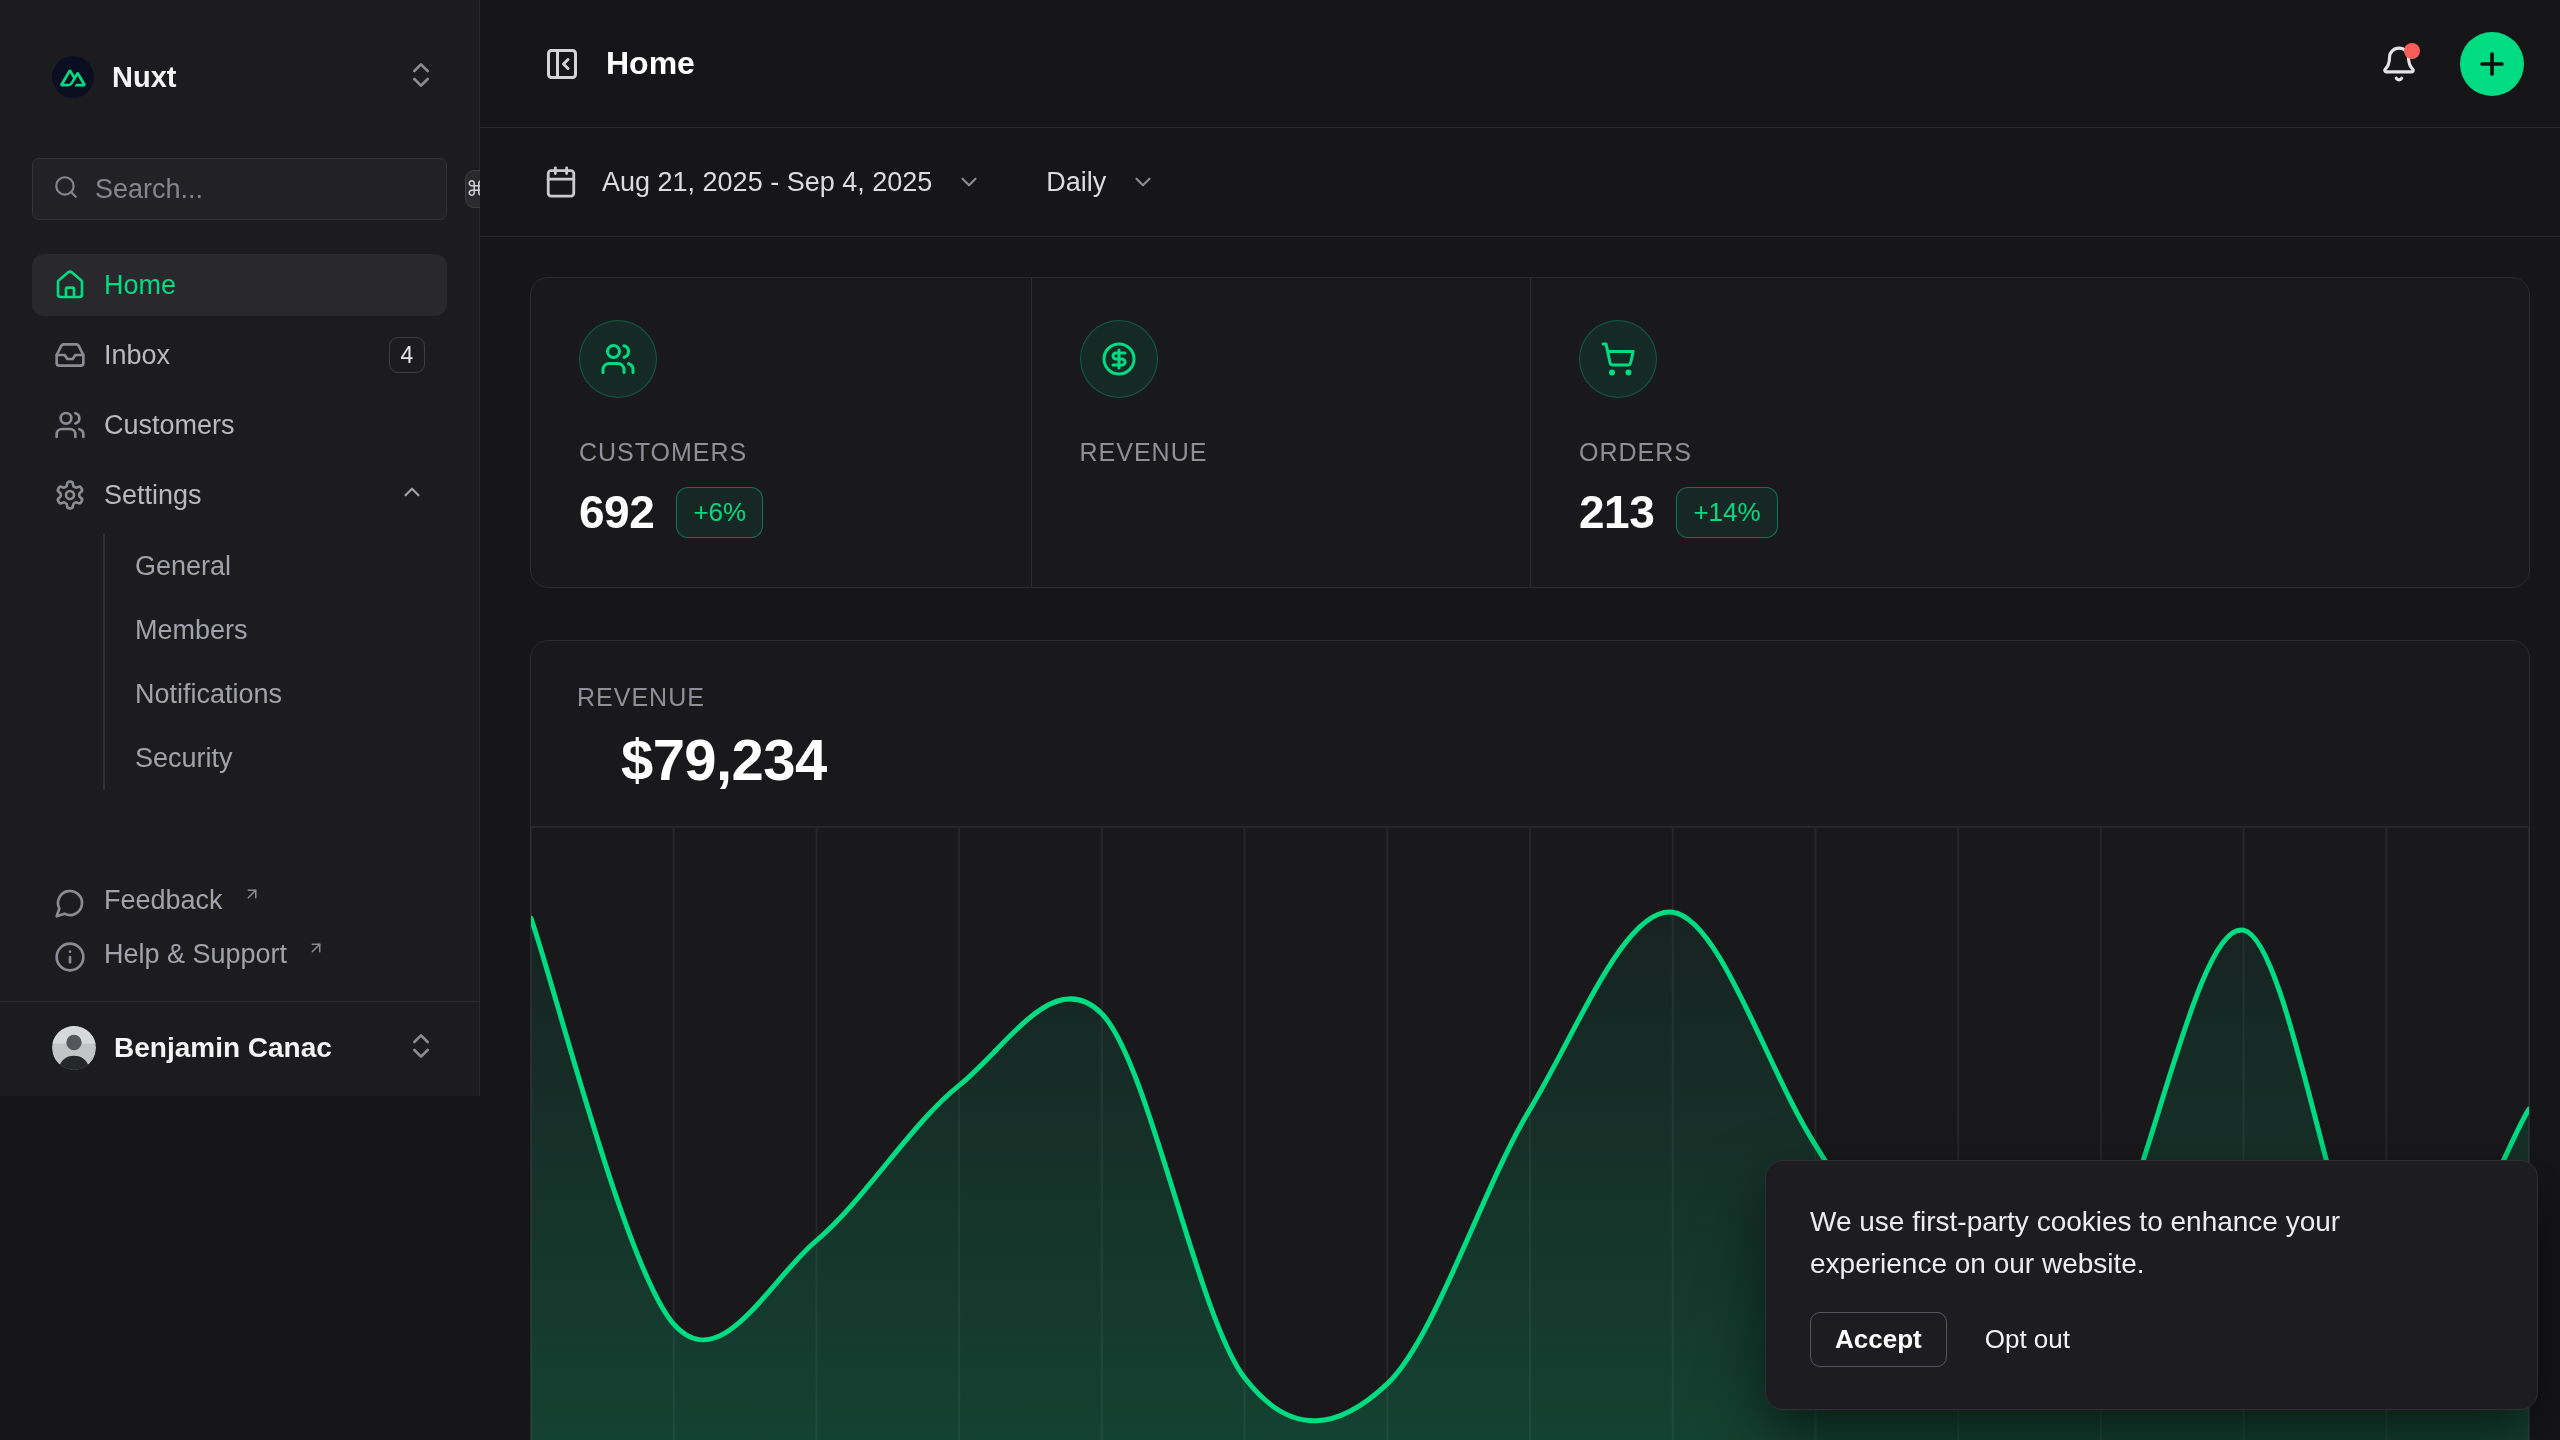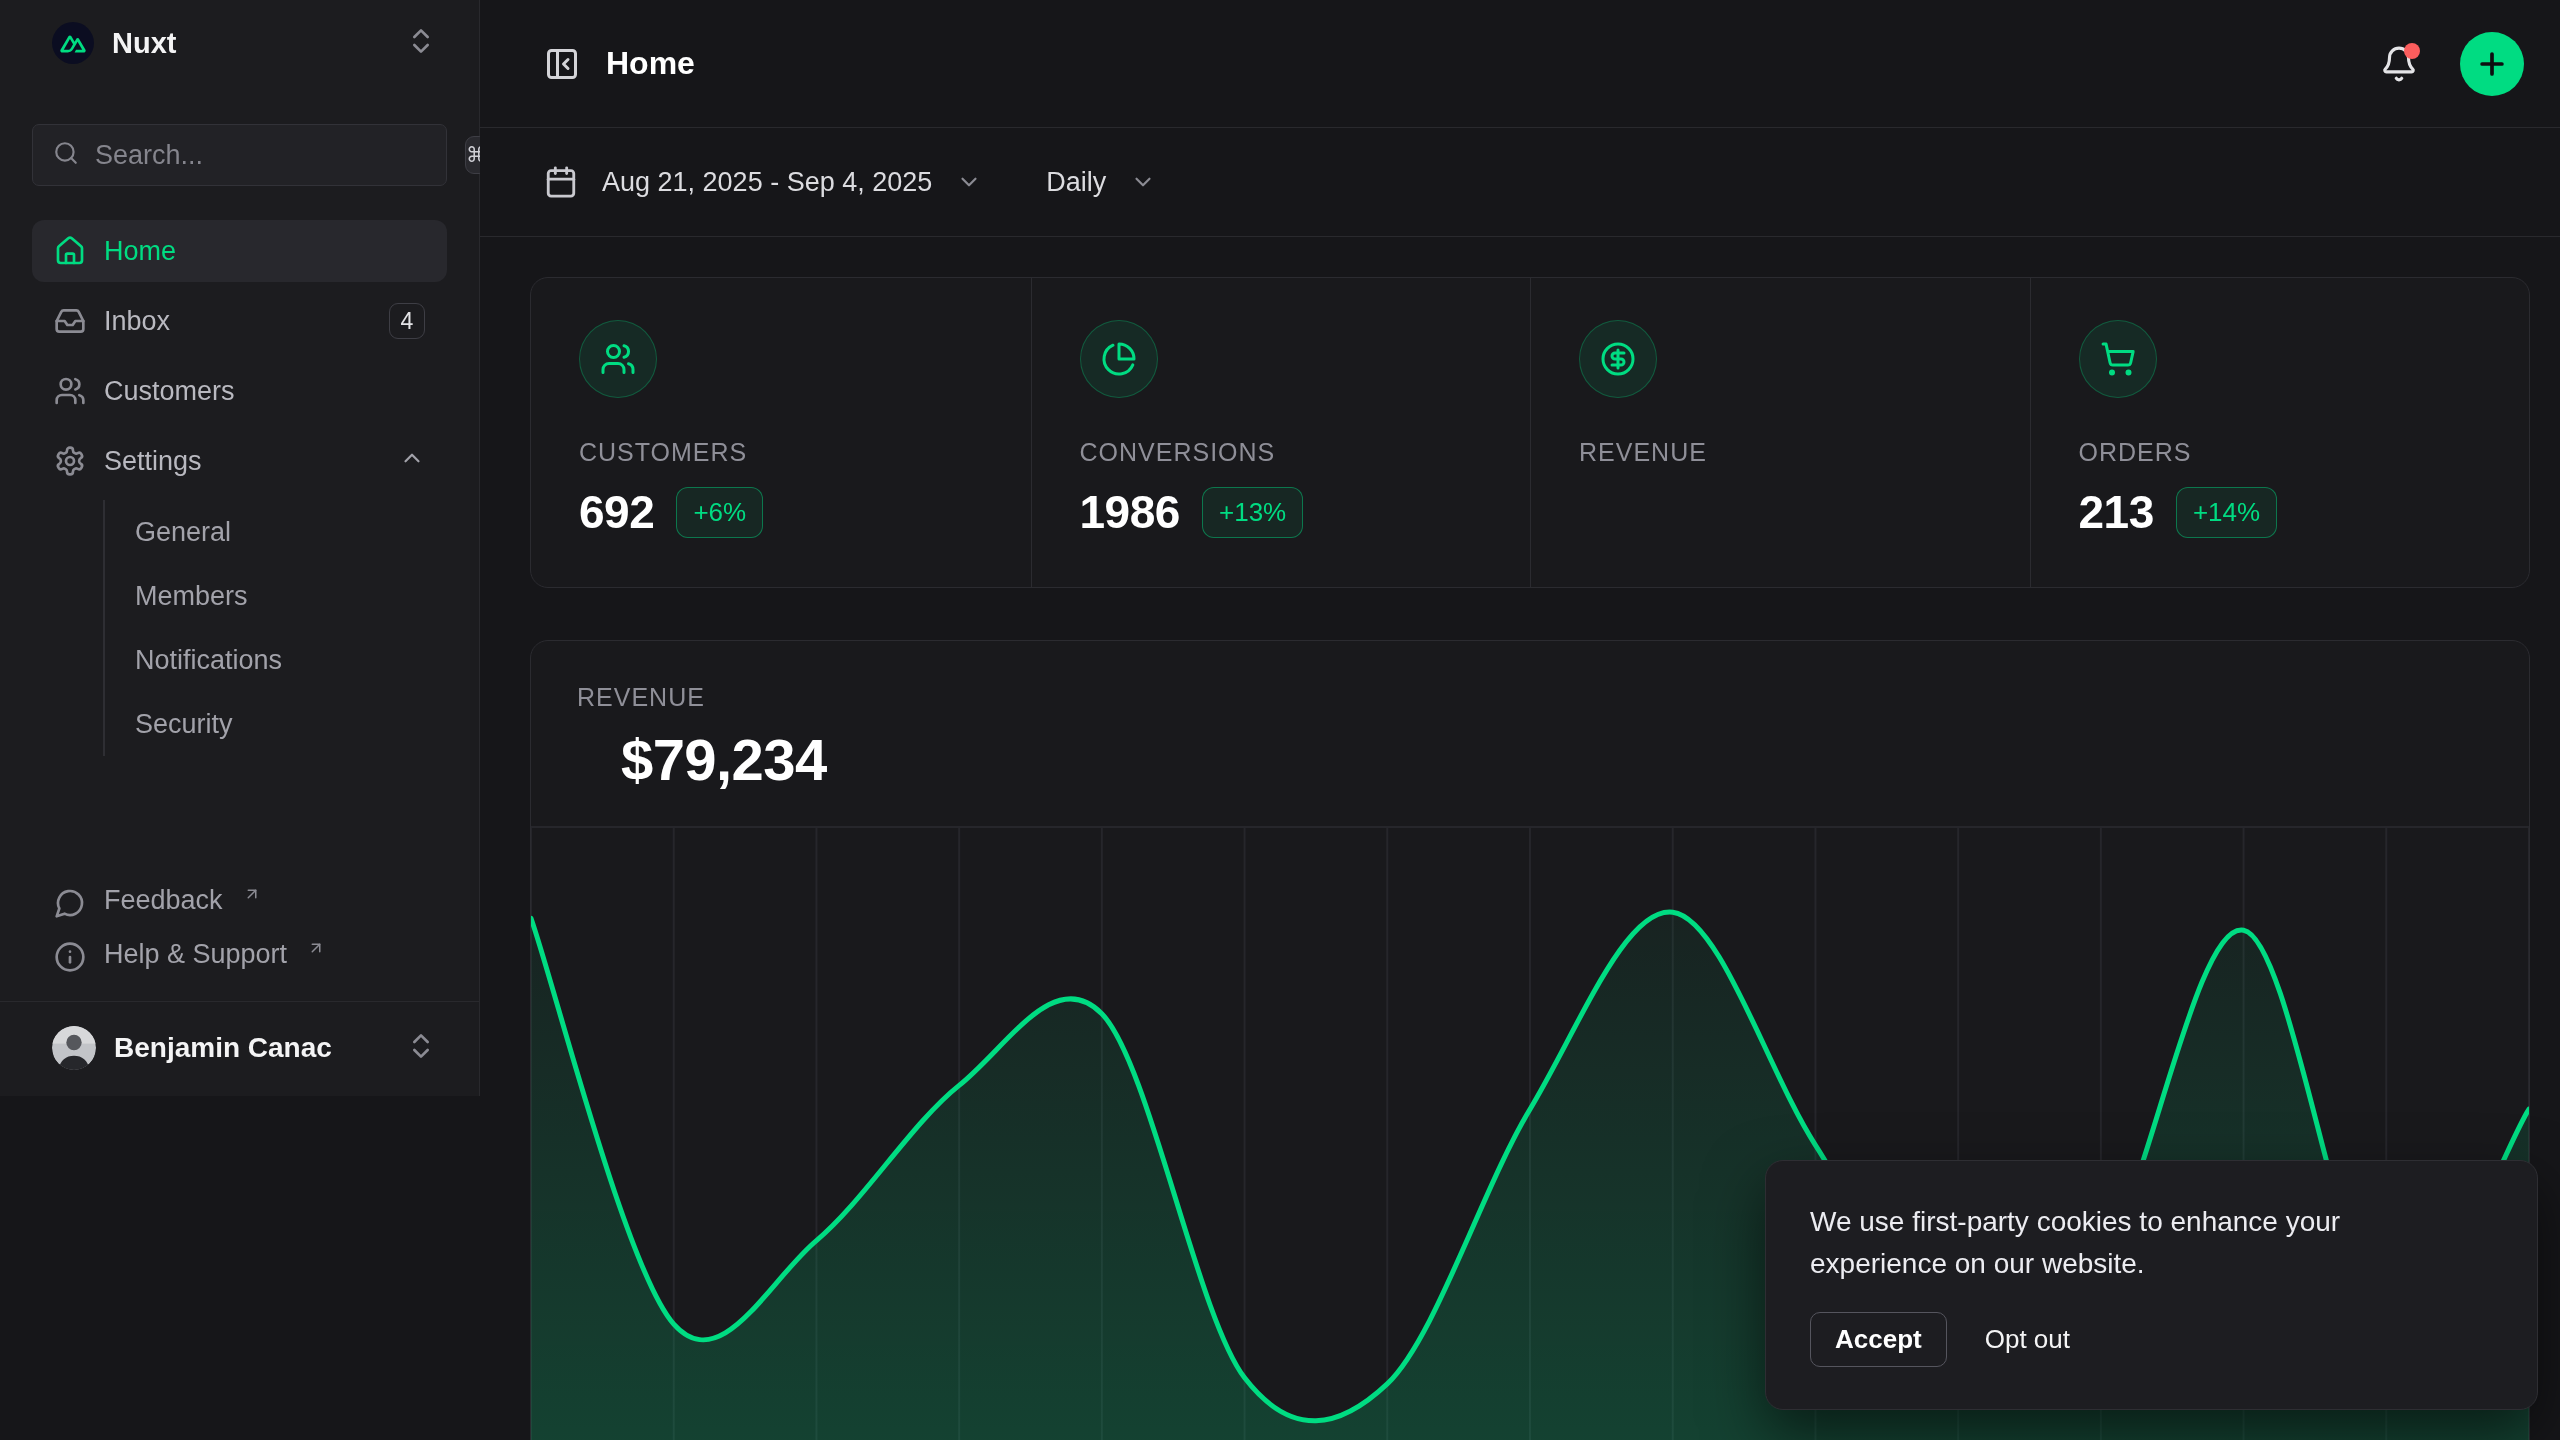--- a/index.html
+++ b/index.html
@@ -2,21 +2,21 @@
 <html><head>
 <meta charset="utf-8">
 <style>
   * { margin:0; padding:0; box-sizing:border-box; }
   html,body { width:2560px; height:1440px; overflow:hidden; background:#161619;
     font-family:"Liberation Sans", sans-serif; color:#ececf1; }
   .app { display:flex; width:2560px; height:1440px; }
 
   
   .sidebar { width:480px; height:1096px; background:#1c1c1f; border-right:1px solid #29292d;
-    display:flex; flex-direction:column; padding:22px 32px 26px; flex:none; }
+    display:flex; flex-direction:column; padding:56px 32px 26px; flex:none; }
   .ws-row { display:flex; align-items:center; height:42px; padding:0 10px 0 20px; }
   .ws-logo { width:42px; height:42px; border-radius:50%; background:#0b0d21; display:flex;
     align-items:center; justify-content:center; flex:none; }
   .ws-logo svg { width:26px; height:20px; }
   .ws-name { margin-left:18px; font-size:29px; font-weight:600; color:#f4f4f5; }
   .ws-caret { margin-left:auto; color:#8b8b93; }
   .search { margin-top:60px; height:62px; border-radius:7px; background:#222226;
     border:1px solid #323238; display:flex; align-items:center; padding:0 14px 0 20px; gap:16px; }
   .search input { flex:1; background:transparent; border:none; outline:none; color:#d6d6db;
     font-size:27px; font-family:inherit; }
@@ -302,33 +302,20 @@
           </div>
           <div class="stat-label">CUSTOMERS</div>
           <div class="stat-value-row">
             <span class="stat-value">692</span>
             <span class="delta-badge">+6%</span>
           </div>
         </div>
         <div class="stat-cell">
           <div class="stat-icon">
             <svg viewBox="0 0 24 24" fill="none" stroke="currentColor" stroke-width="2" stroke-linecap="round" stroke-linejoin="round">
-                <path d="M21.21 15.89A10 10 0 1 1 8 2.83"></path>
-                <path d="M22 12A10 10 0 0 0 12 2v10z"></path>
-              </svg>
-          </div>
-          <div class="stat-label">CONVERSIONS</div>
-          <div class="stat-value-row">
-            <span class="stat-value">1986</span>
-            <span class="delta-badge">+13%</span>
-          </div>
-        </div>
-        <div class="stat-cell">
-          <div class="stat-icon">
-            <svg viewBox="0 0 24 24" fill="none" stroke="currentColor" stroke-width="2" stroke-linecap="round" stroke-linejoin="round">
                 <circle cx="12" cy="12" r="10"></circle>
                 <path d="M16 8h-6a2 2 0 1 0 0 4h4a2 2 0 1 1 0 4H8"></path>
                 <path d="M12 18V6"></path>
               </svg>
           </div>
           <div class="stat-label">REVENUE</div>
         </div>
         <div class="stat-cell">
           <div class="stat-icon">
             <svg viewBox="0 0 24 24" fill="none" stroke="currentColor" stroke-width="2" stroke-linecap="round" stroke-linejoin="round">

